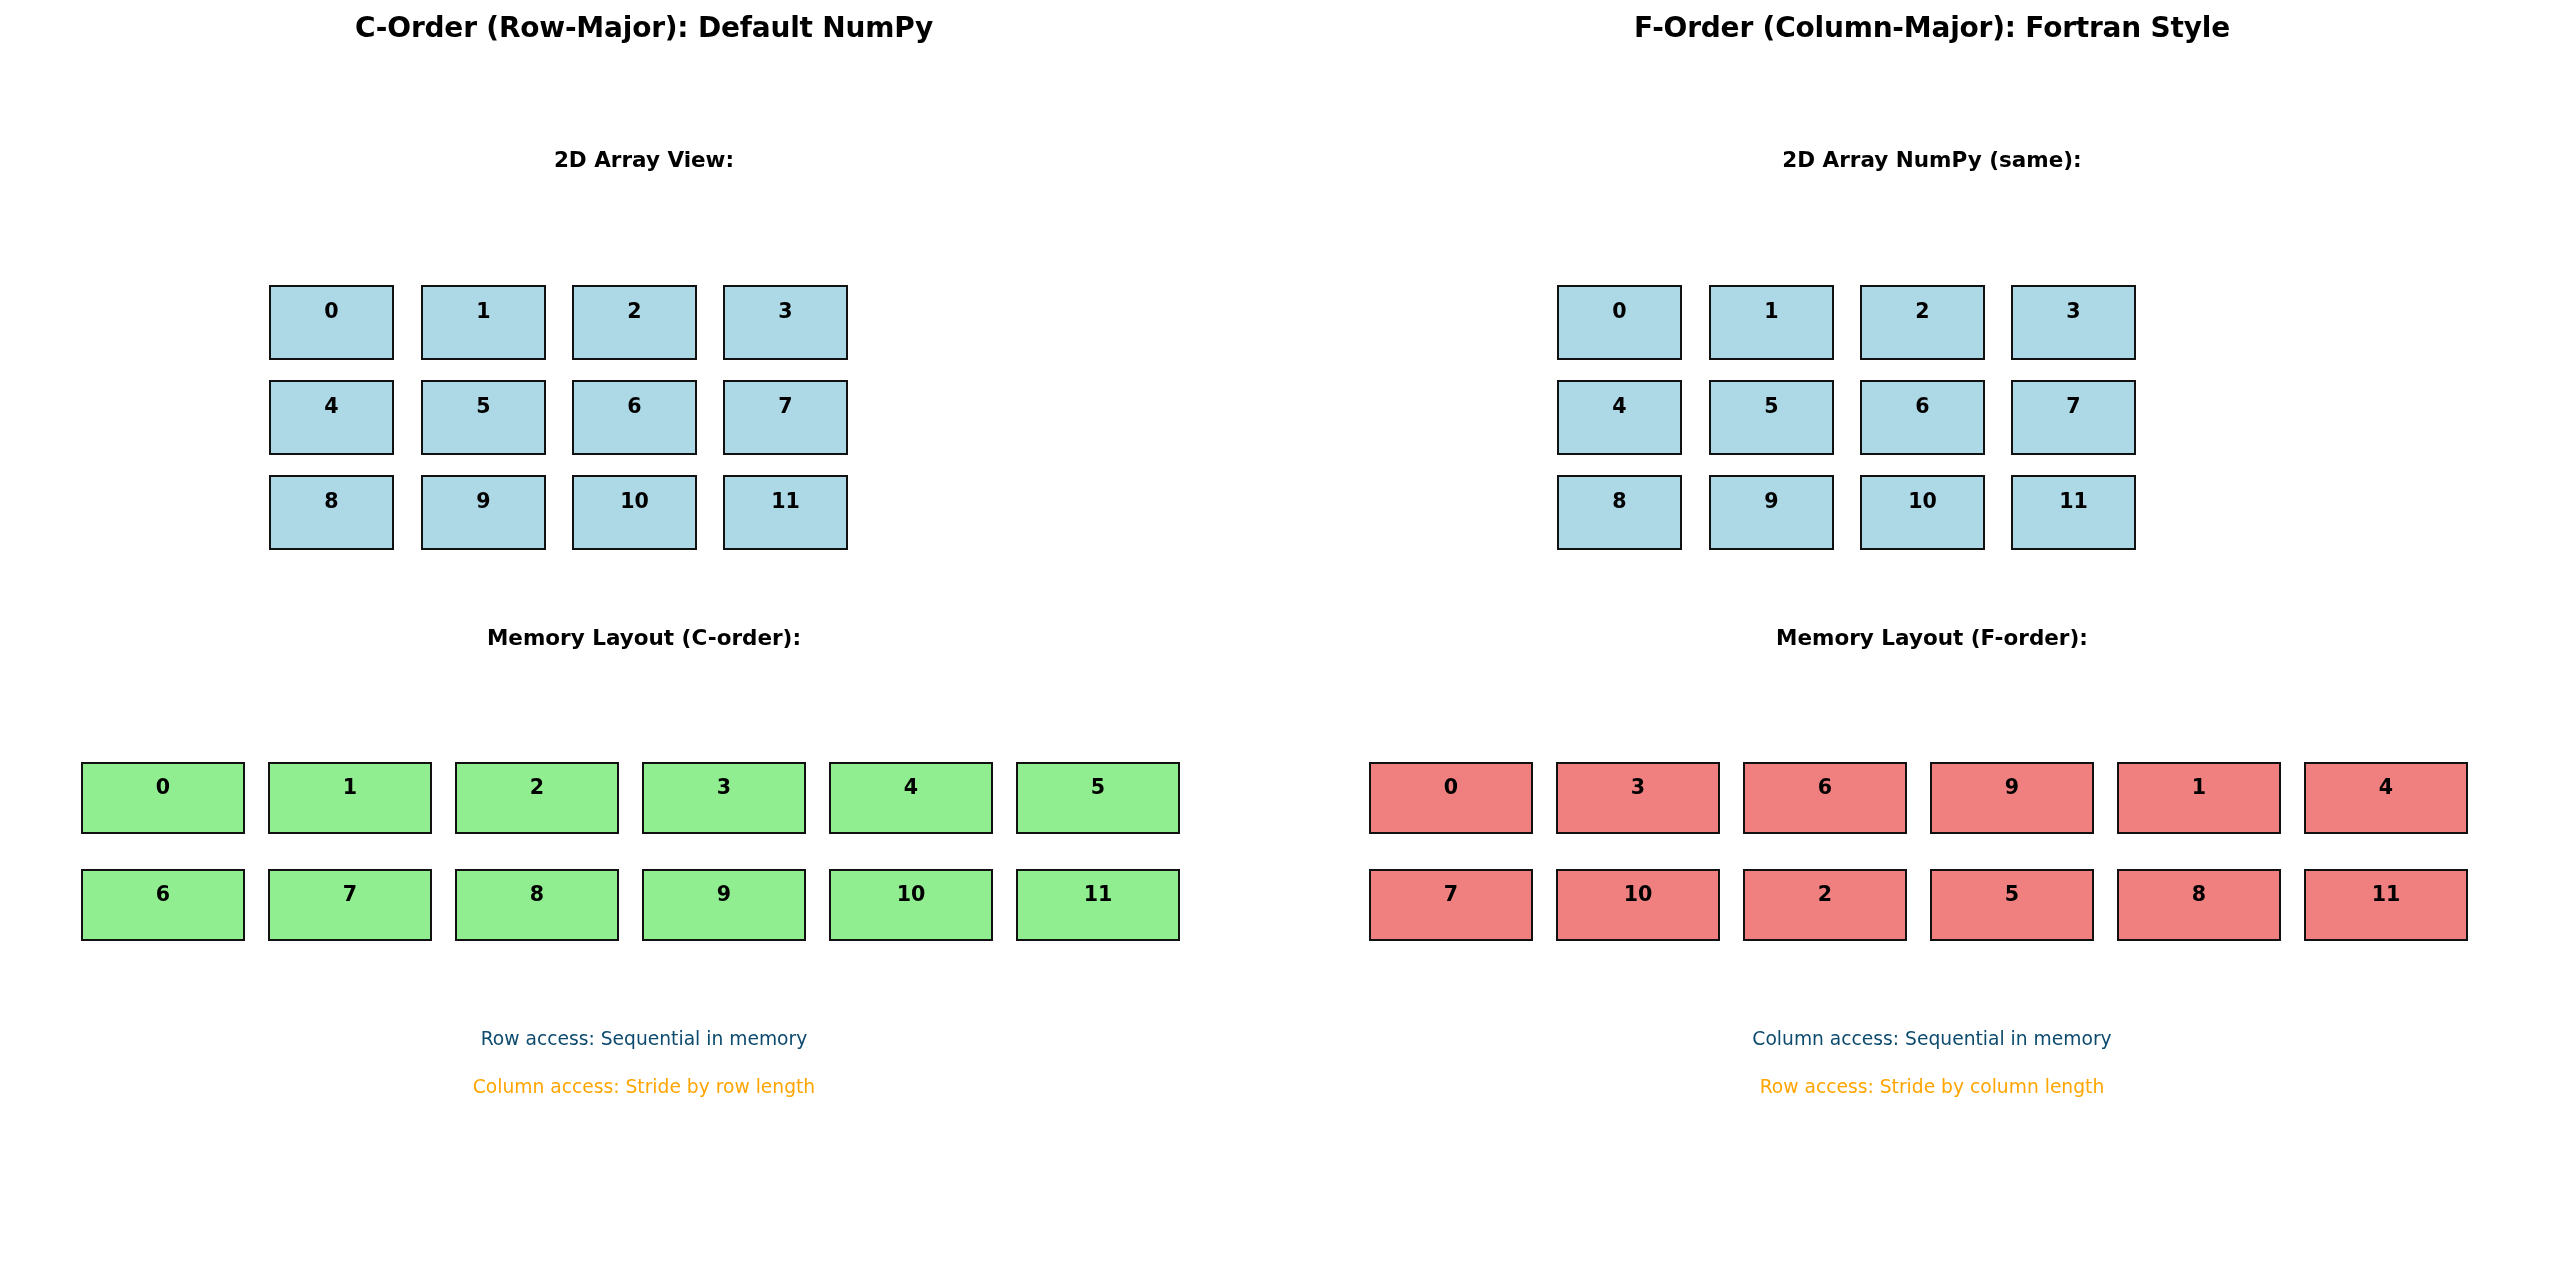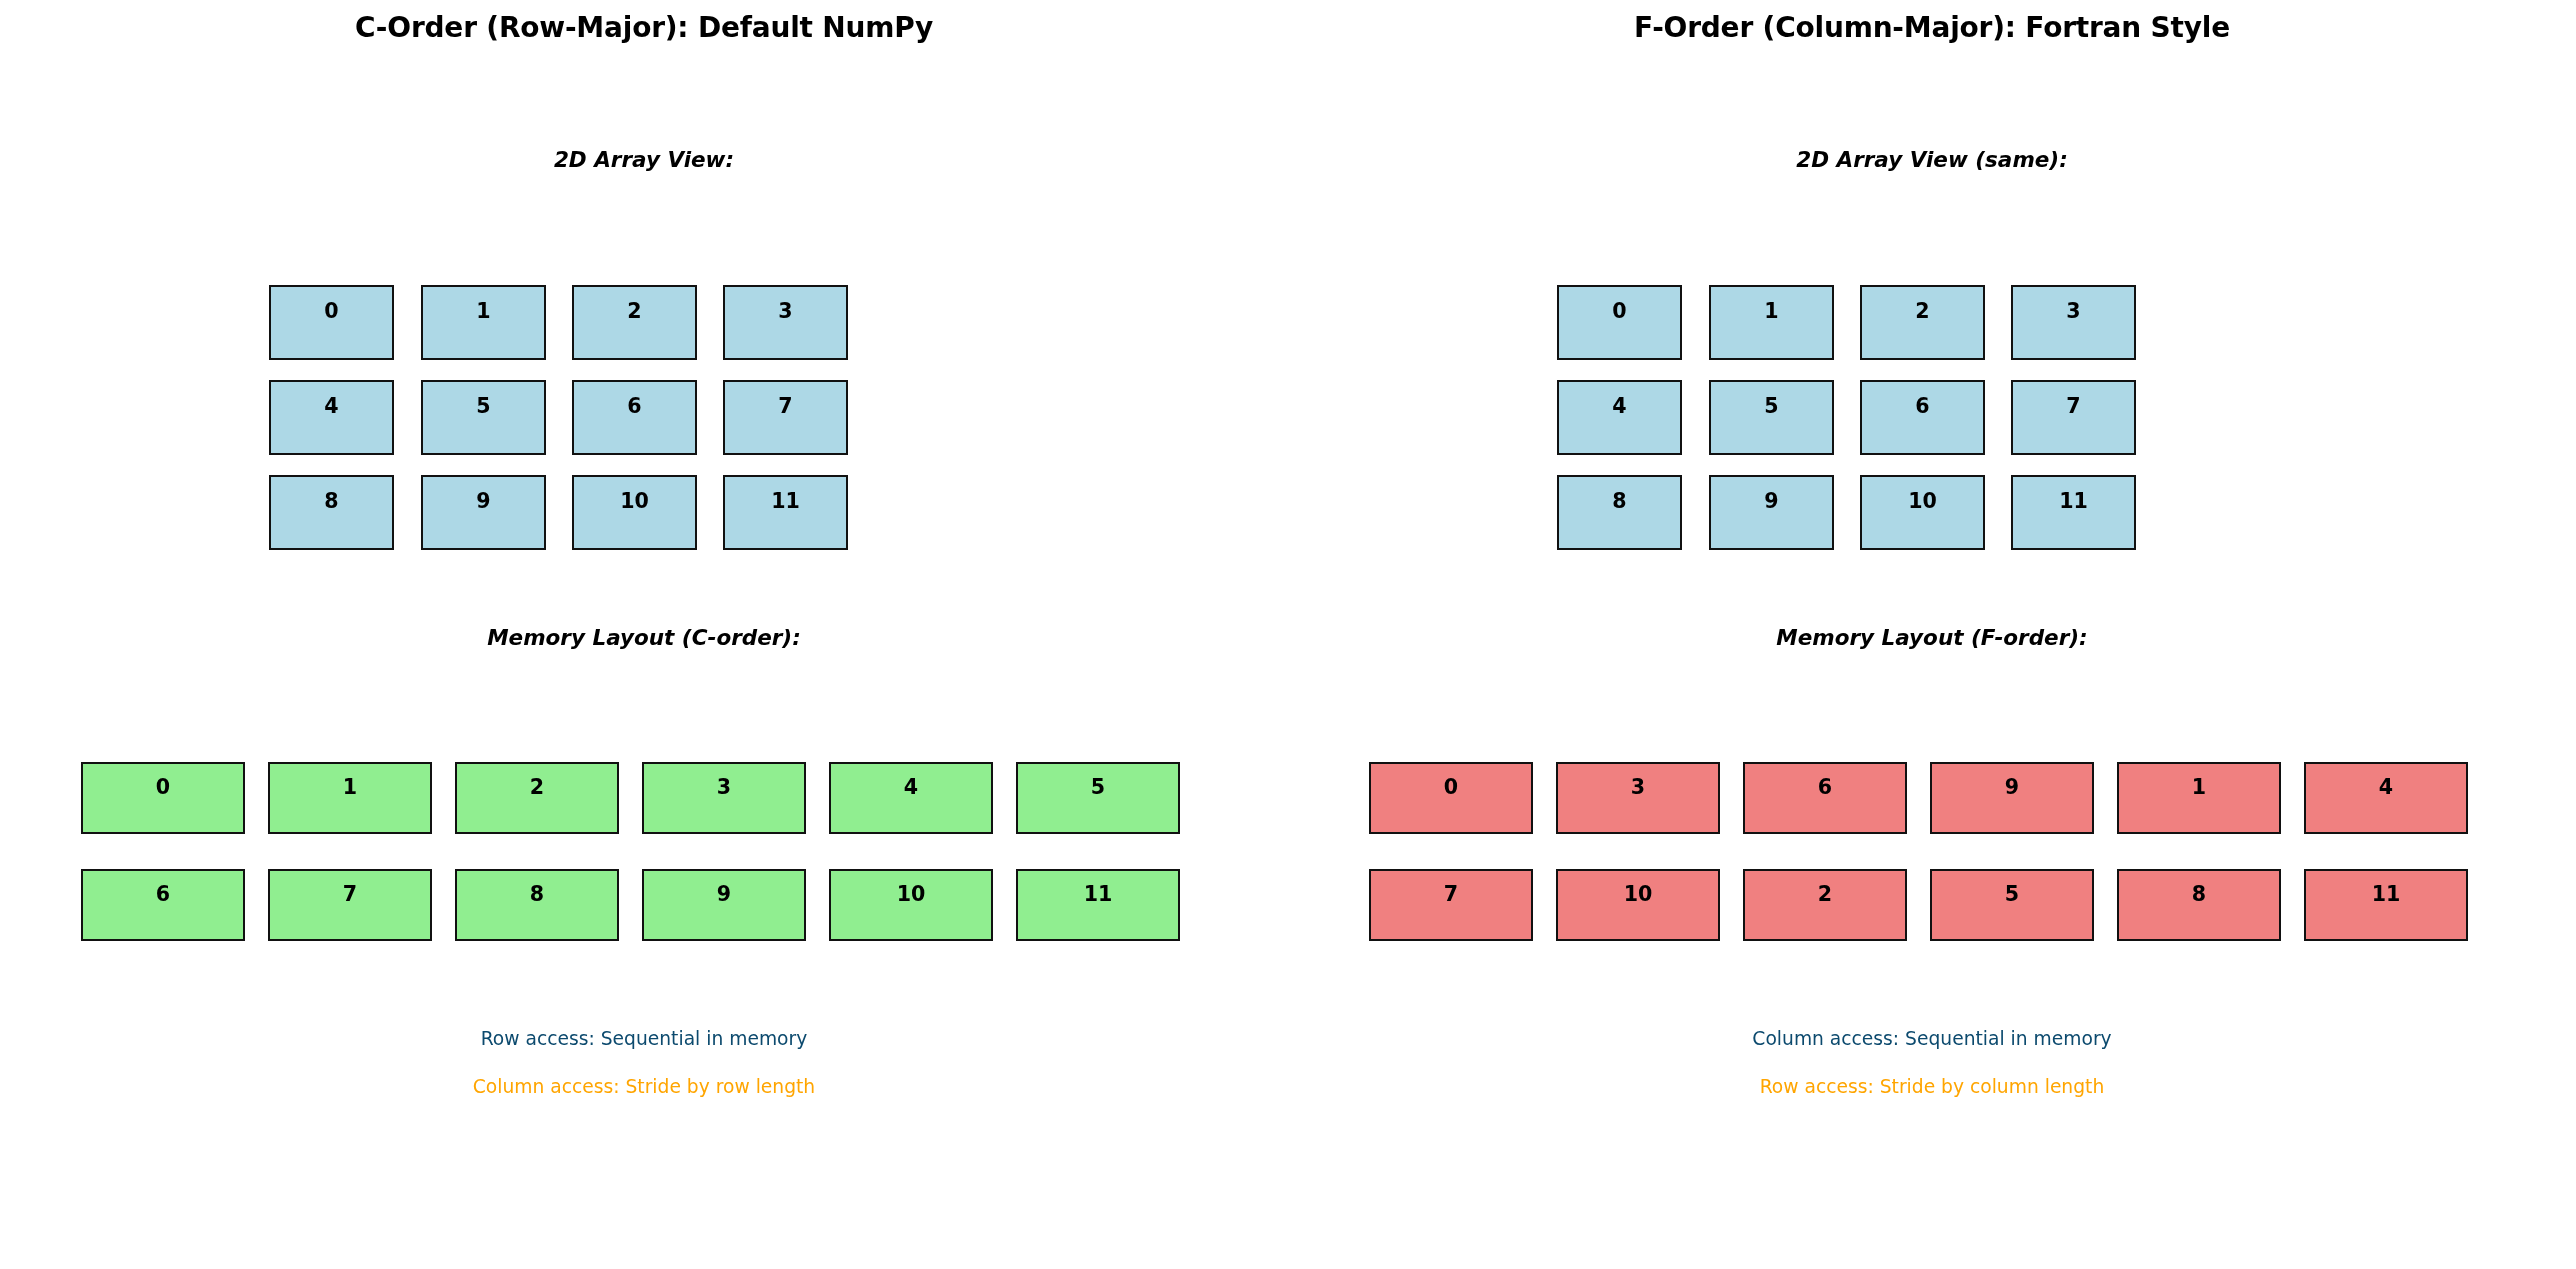--- a/index.html
+++ b/index.html
@@ -37,21 +37,20 @@
   }
 
   .section-label {
     position: absolute;
     width: 100%;
     left: 0;
     text-align: center;
     font-size: 21.5px;
     font-weight: bold;
     color: #000000;
-    font-style: italic;
   }
   .label-2d      { top: 147px; }
   .label-memory  { top: 625px; }
 
   
   .grid2d {
     position: absolute;
     top: 285px;
   }
   .grid2d .grid-row {
@@ -217,21 +216,21 @@
   </div>
 
   <div class="note note-seq">Row access: Sequential in memory</div>
   <div class="note note-stride">Column access: Stride by row length</div>
 </div>
 
 <div class="panel panel-right">
 
   <div class="panel-title">F-Order (Column-Major): Fortran Style</div>
 
-  <div class="section-label label-2d">2D Array View (same):</div>
+  <div class="section-label label-2d">2D Array NumPy (same):</div>
 
   <div class="grid2d">
     <div class="grid-row">
         <div class="cell2d" style="left: 269px;">
           <span class="cell-num">0</span>
         </div>
         <div class="cell2d" style="left: 421px;">
           <span class="cell-num">1</span>
         </div>
         <div class="cell2d" style="left: 572px;">

